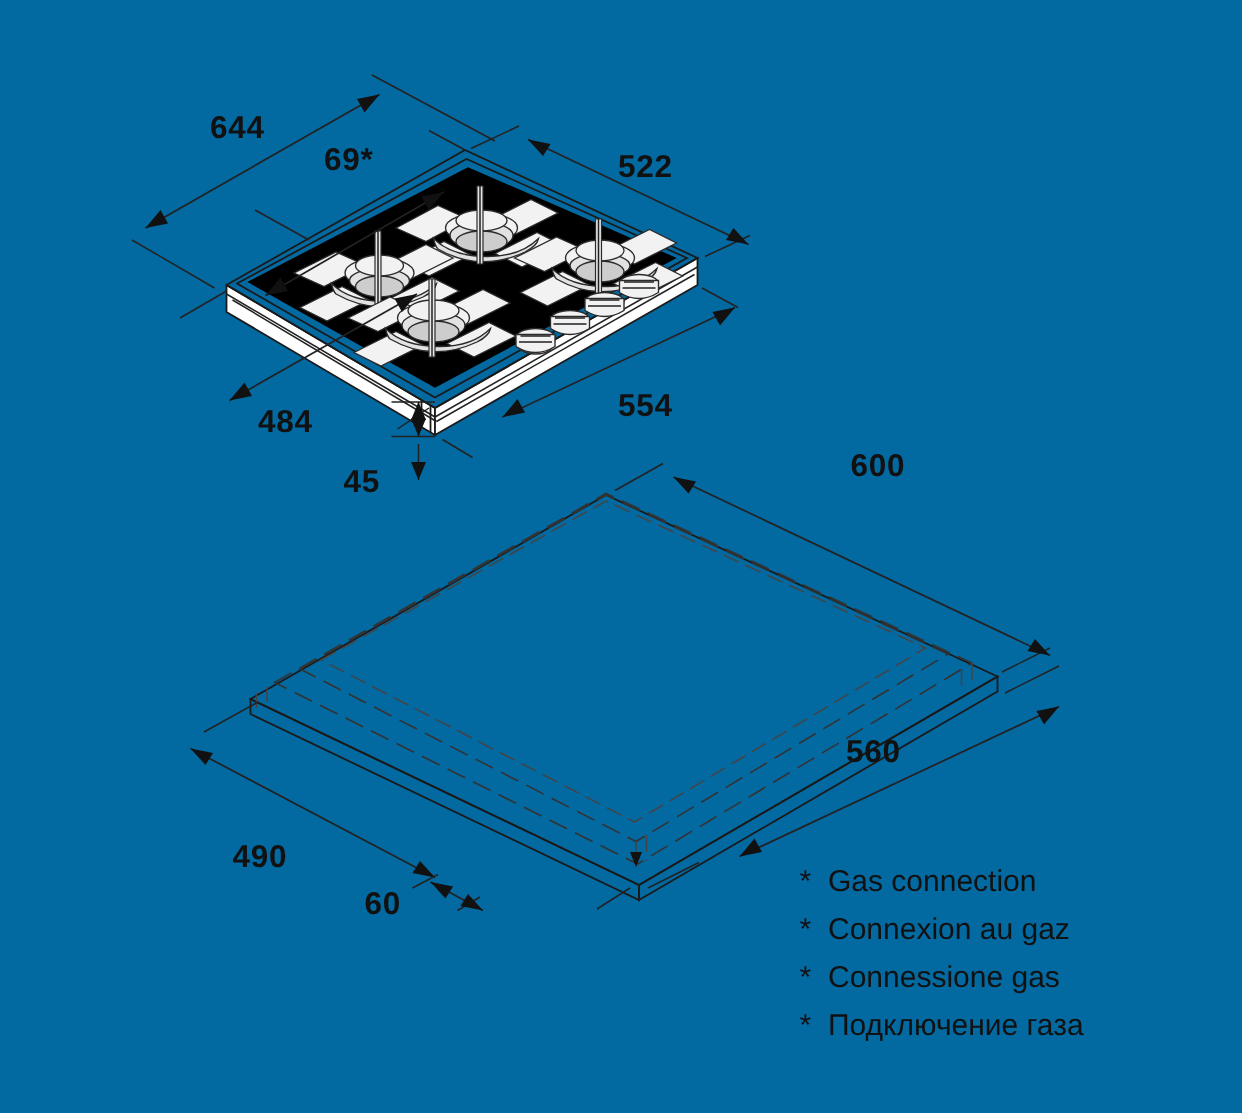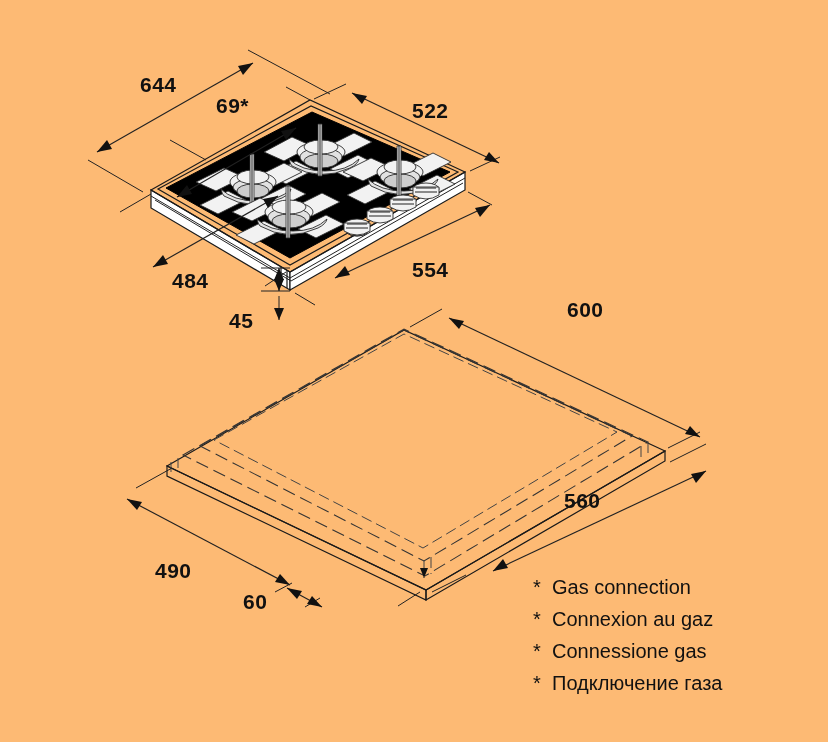--- a/index.html
+++ b/index.html
@@ -2,21 +2,21 @@
 <html><head>
 <meta charset="utf-8">
 <style>
   html,body{margin:0;padding:0;background:#ffffff;}
   body{
     width:828px;height:742px;
     font-family:"Liberation Sans",sans-serif;
     color:#111111;
     overflow:hidden;
   }
-  #sheet{position:relative;width:828px;height:742px;background:#fdba74;}
+  #sheet{position:relative;width:828px;height:742px;background:#0369a1;}
   svg#drawing{position:absolute;left:0;top:0;width:828px;height:742px;display:block;}
   .dimtext{
     font-family:"Liberation Sans",sans-serif;
     font-size:21px;
     font-weight:600;
     fill:#111111;
     letter-spacing:0.5px;
   }
   .legendtext{
     font-family:"Liberation Sans",sans-serif;

